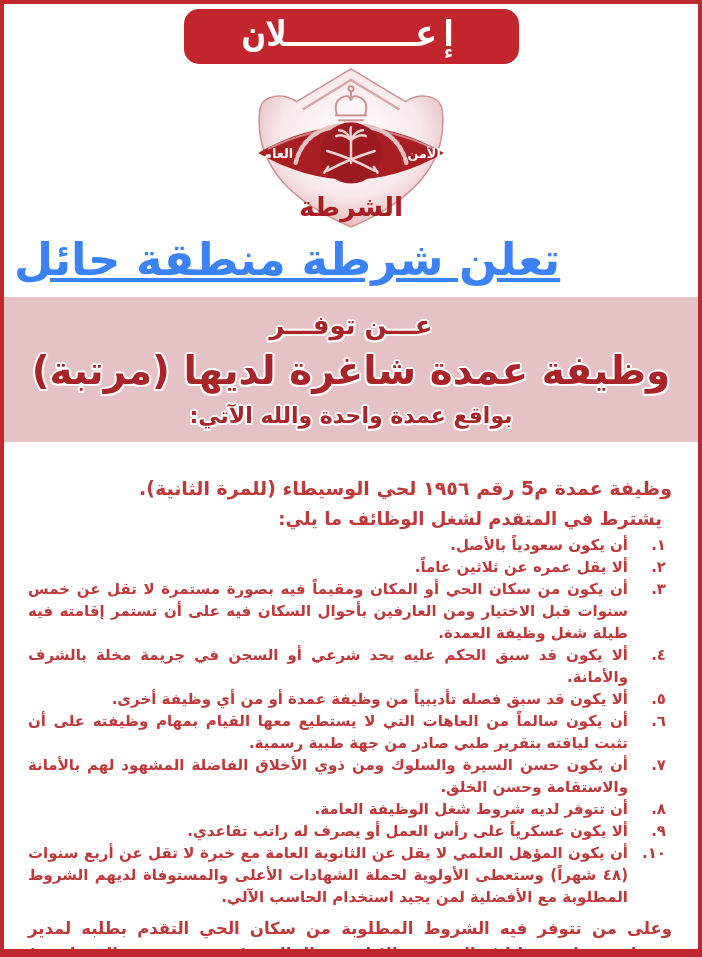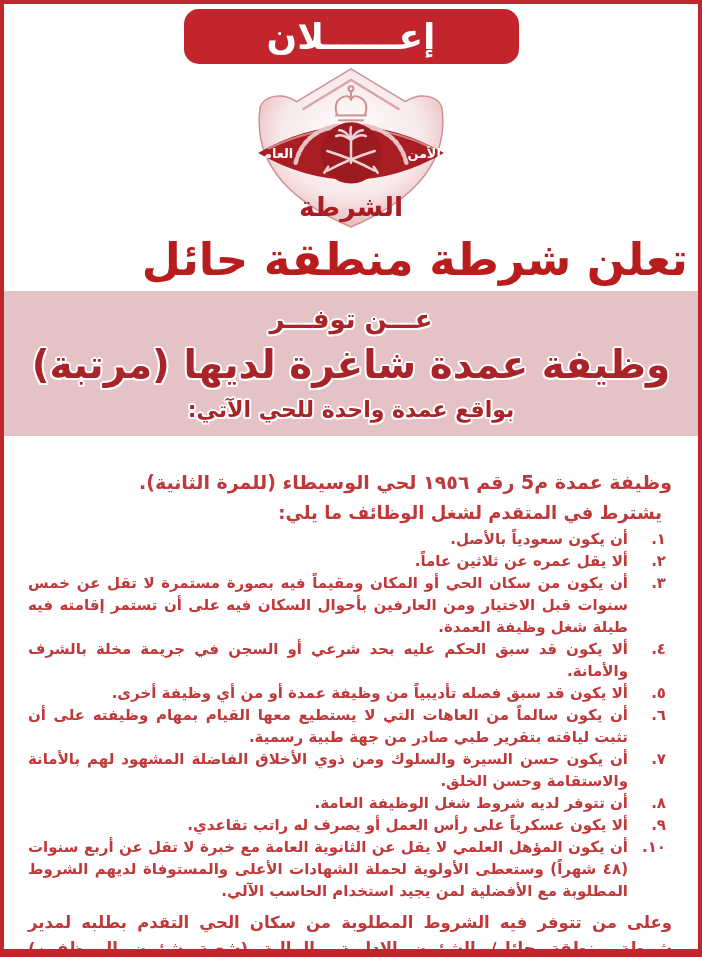--- a/index.html
+++ b/index.html
@@ -8,34 +8,34 @@
     border:4px solid #bf272c;border-bottom-width:8px;
     background:#ffffff;overflow:hidden;
     display:flex;flex-direction:column;
     font-family:"DejaVu Sans",sans-serif;
     direction:rtl;
   }
   
   .banner{
     flex:0 0 auto;width:335px;height:55px;margin:5px auto 0;
     background:#c2262c;border-radius:15px;
-    display:flex;align-items:center;justify-content:center;
+    display:flex;align-items:center;justify-content:center;font-family:Liberation Mono, monospace;
   }
   .banner span{color:#fff;font-size:36px;font-weight:bold;line-height:1;}
   
   .logo-wrap{flex:0 0 auto;margin:2px auto 0;width:216px;height:164px;}
   
   .title{
     flex:0 0 auto;margin:0;padding:0 10px;
-    text-align:right;color:#b91c1c;
-    font-size:45px;font-weight:bold;line-height:1.35;
+    text-align:left;color:#3b82f6;
+    font-size:45px;font-weight:bold;line-height:1.35;text-decoration:underline;
   }
   
   .pinkbox{
-    flex:0 0 auto;background:#e5c2c5;
+    flex:0 0 auto;background:#e5c2c5;margin-top:6px;
     text-align:center;padding:12px 8px 12px;color:#a82428;
   }
   .outline{
     text-shadow:2px 0 0 #fff,-2px 0 0 #fff,0 2px 0 #fff,0 -2px 0 #fff,
       1.5px 1.5px 0 #fff,-1.5px 1.5px 0 #fff,1.5px -1.5px 0 #fff,-1.5px -1.5px 0 #fff;
   }
   .pb1{font-size:26px;font-weight:bold;line-height:1.25;}
   .pb2{font-size:39px;font-weight:bold;line-height:1.35;margin-top:4px;}
   .pb3{font-size:22px;font-weight:bold;line-height:1.3;margin-top:4px;}
   
@@ -106,21 +106,21 @@
       <text x="34" y="93" fill="#ffffff" font-size="13" font-weight="bold" text-anchor="middle">العام</text>
       <text x="108" y="152" fill="#a81e23" font-size="27" font-weight="bold" text-anchor="middle">الشرطة</text>
     </svg>
   </div>
 
   <h1 class="title">تعلن شرطة منطقة حائل</h1>
 
   <div class="pinkbox">
     <div class="pb1 outline">عـــن توفـــر</div>
     <div class="pb2 outline">وظيفة عمدة شاغرة لديها (مرتبة)</div>
-    <div class="pb3 outline">بواقع عمدة واحدة للحي الآتي:</div>
+    <div class="pb3 outline">بواقع عمدة واحدة والله الآتي:</div>
   </div>
 
   <div class="bodytext">
     <div class="pos-line">وظيفة عمدة م5 رقم ١٩٥٦ لحي الوسيطاء (للمرة الثانية).</div>
     <div class="intro">يشترط في المتقدم لشغل الوظائف ما يلي:</div>
     <div class="req-list">
   <div class="req-item">
     <span class="req-num">١.</span>
     <span class="req-text">أن يكون سعودياً بالأصل.</span>
   </div>

